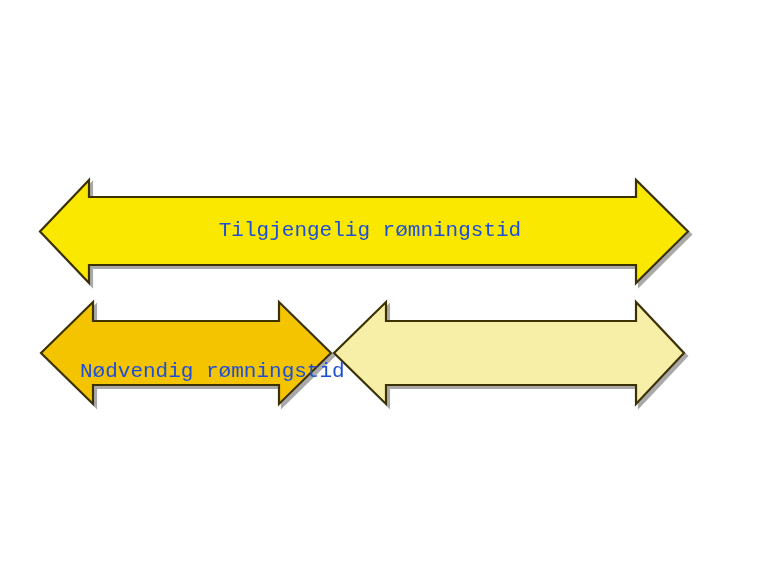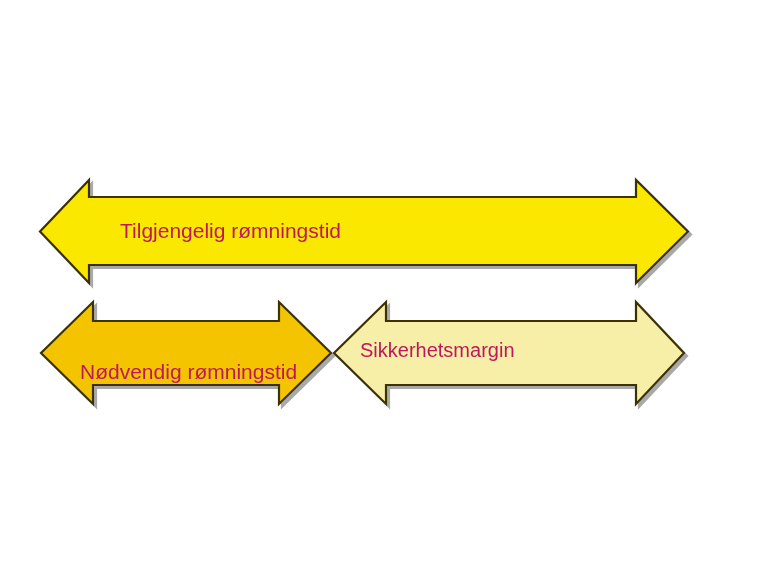--- a/index.html
+++ b/index.html
@@ -30,23 +30,24 @@
   .arrow-svg {
     position: absolute;
     left: 0;
     top: 0;
     width: 768px;
     height: 562px;
     overflow: visible;
   }
   .arrow-label {
     position: absolute;
-    color: #be185d;
+    text-align: center;
+    color: #1d4ed8;
     white-space: nowrap;
-    font-family: Liberation Sans, sans-serif;
+    font-family: Liberation Mono, monospace;
     line-height: 1;
     -webkit-font-smoothing: antialiased;
   }
   .label-available {
     left: 120px;
     top: 220px;
     width: 500px;
     font-size: 21px;
   }
   .label-required {
@@ -87,16 +88,15 @@
 
       <g filter="url(#dropshadow)">
         <polygon points="334,353 386,302 386,321 636,321 636,302 684,353 636,404 636,385 386,385 386,404" fill="#F7EFA8" stroke="#3A3000" stroke-width="2.2" stroke-linejoin="miter"></polygon>
       </g>
     </svg>
 
     <div class="arrow-label label-available">Tilgjengelig rømningstid</div>
 
     <div class="arrow-label label-required">Nødvendig rømningstid</div>
 
-    <div class="arrow-label label-margin">Sikkerhetsmargin</div>
 
   </div>
 </div>
 
 </body></html>

